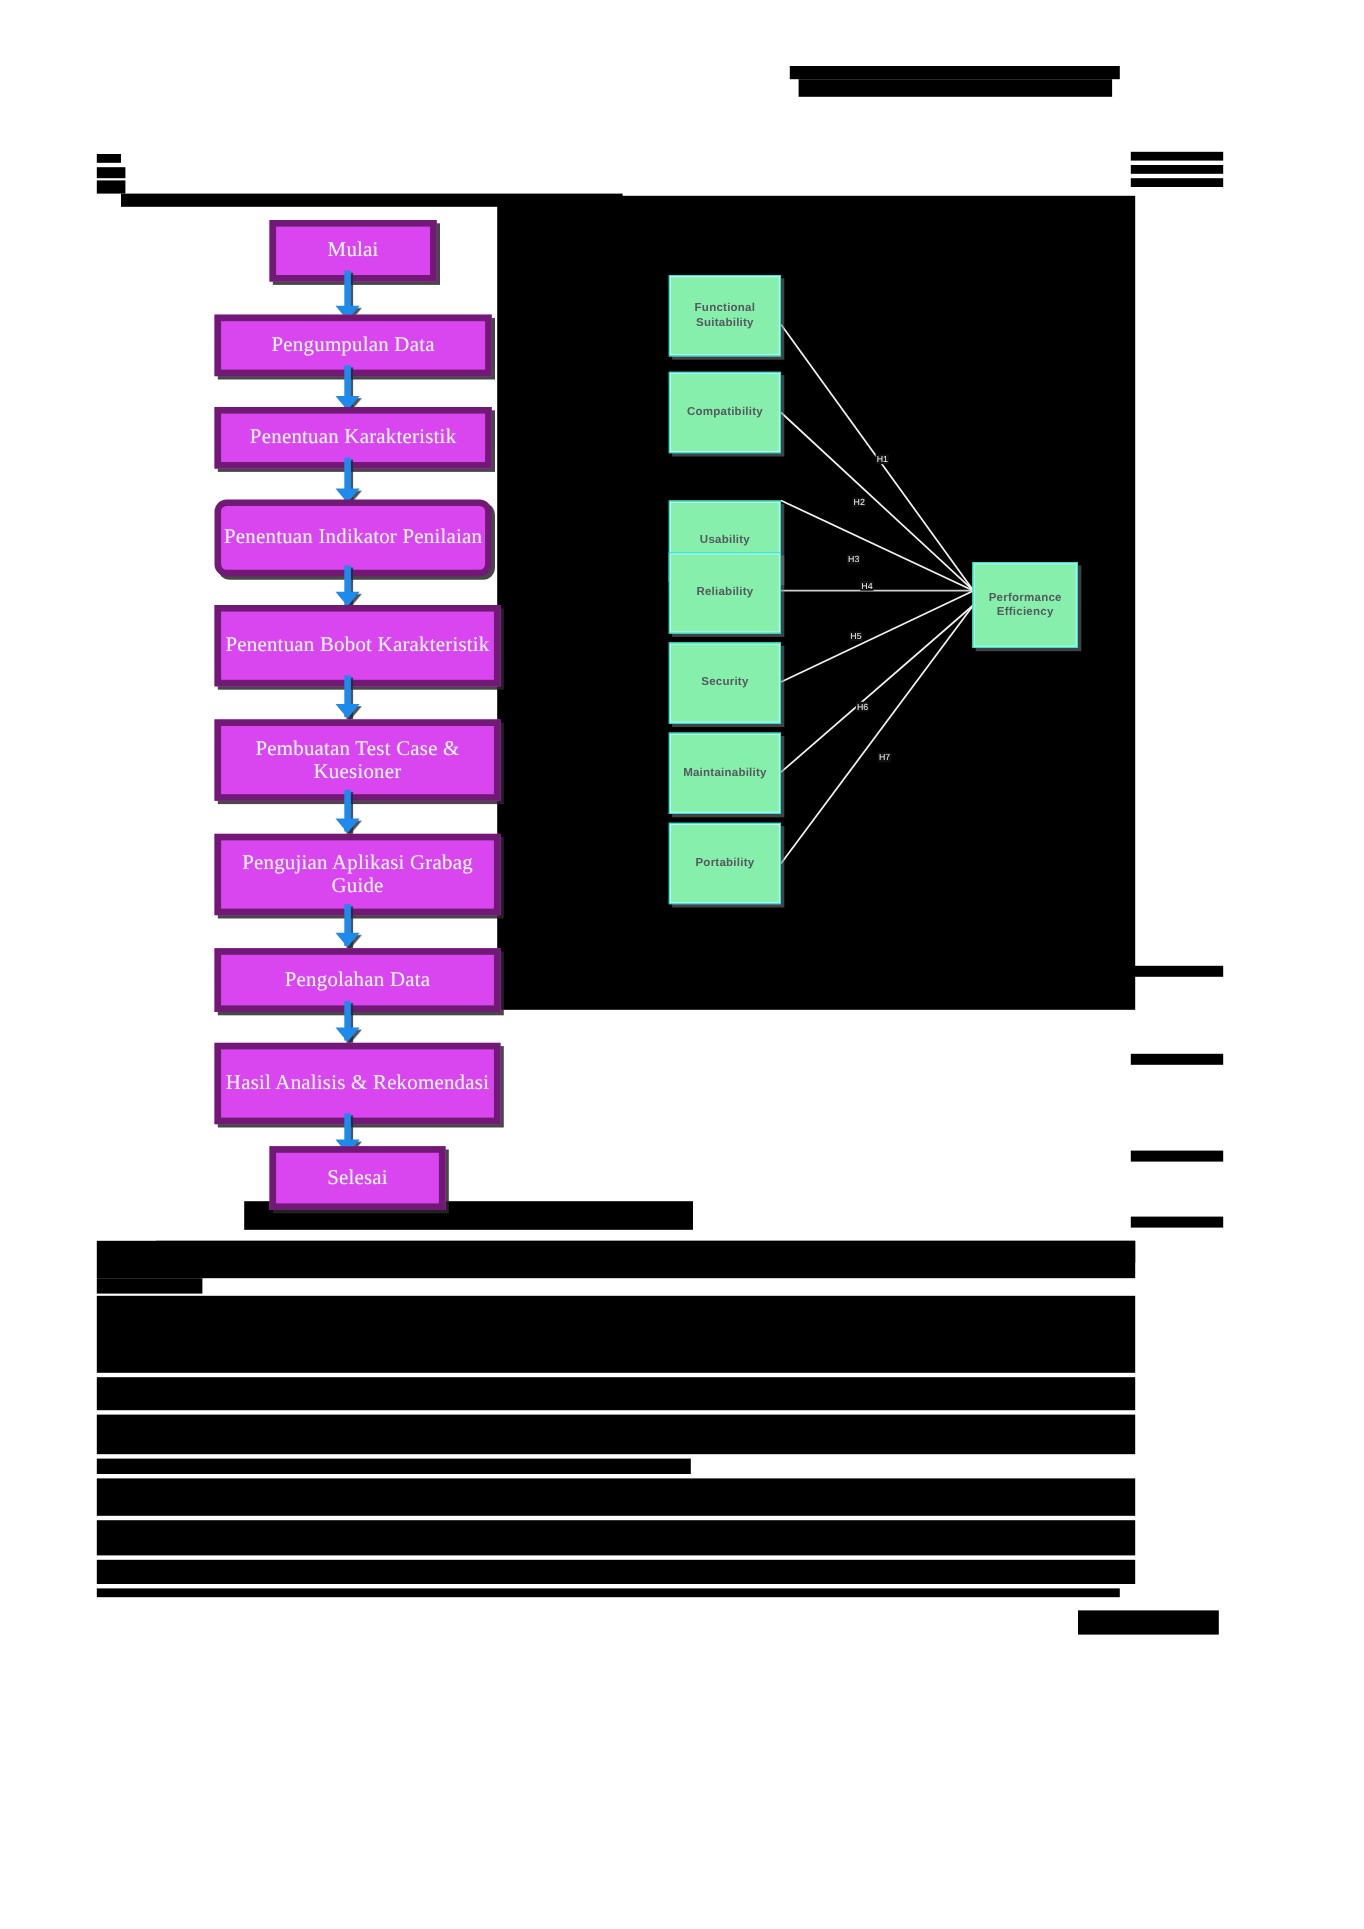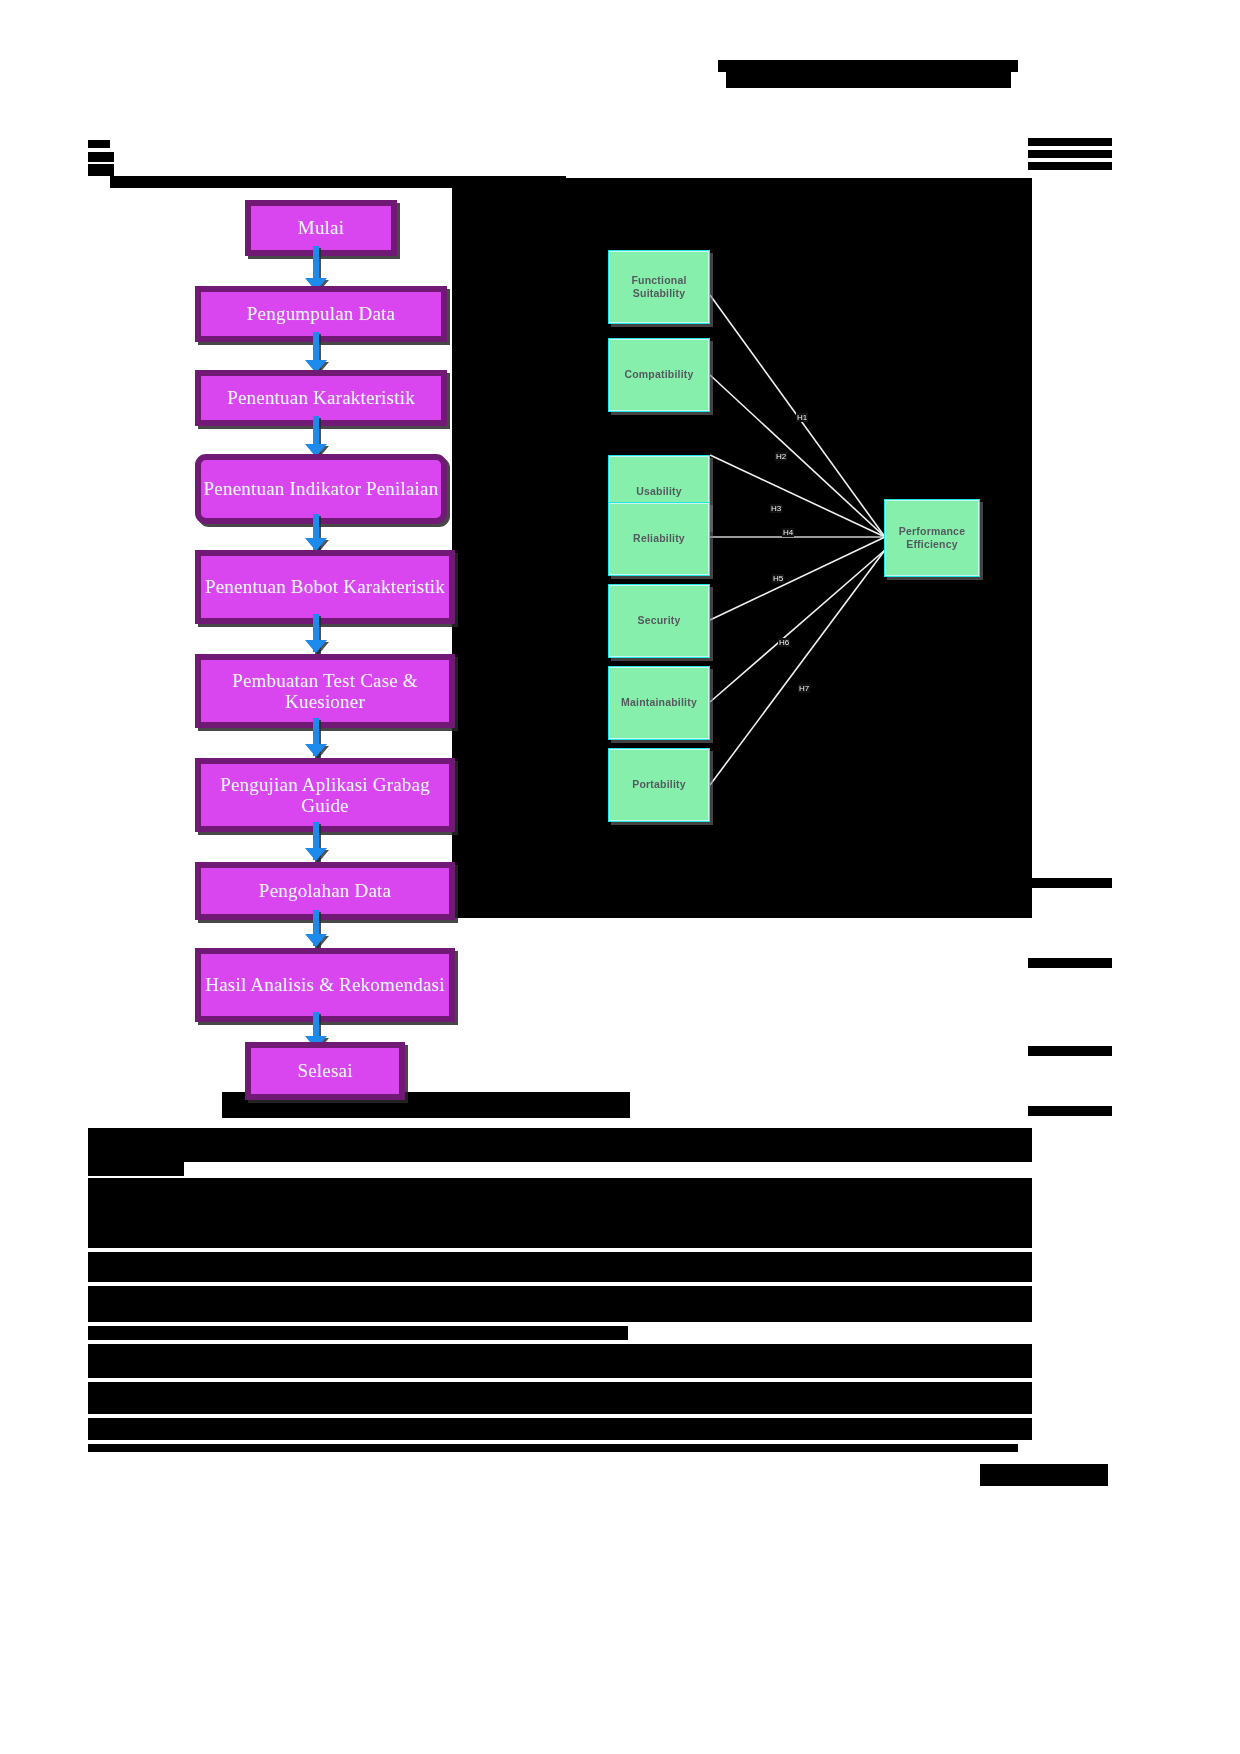--- a/index.html
+++ b/index.html
@@ -59,21 +59,21 @@
     font-family:"Liberation Sans", sans-serif;
     font-size:10.5px;
     font-weight:bold;
     line-height:1.25;
     text-align:center;
     display:flex;
     align-items:center;
     justify-content:center;
     letter-spacing:0.2px;
   }
-  .iso-box.target { border-color:#23e6e0; }
+  .iso-box.target { border-color:#23e6e0;margin-top:12px; }
   .edge-label {
     position:absolute;
     font-family:"Liberation Sans", sans-serif;
     font-size:8px;
     color:#f2f2f2;
     background:#111;
     padding:0 1px;
   }
 </style>
 </head>

